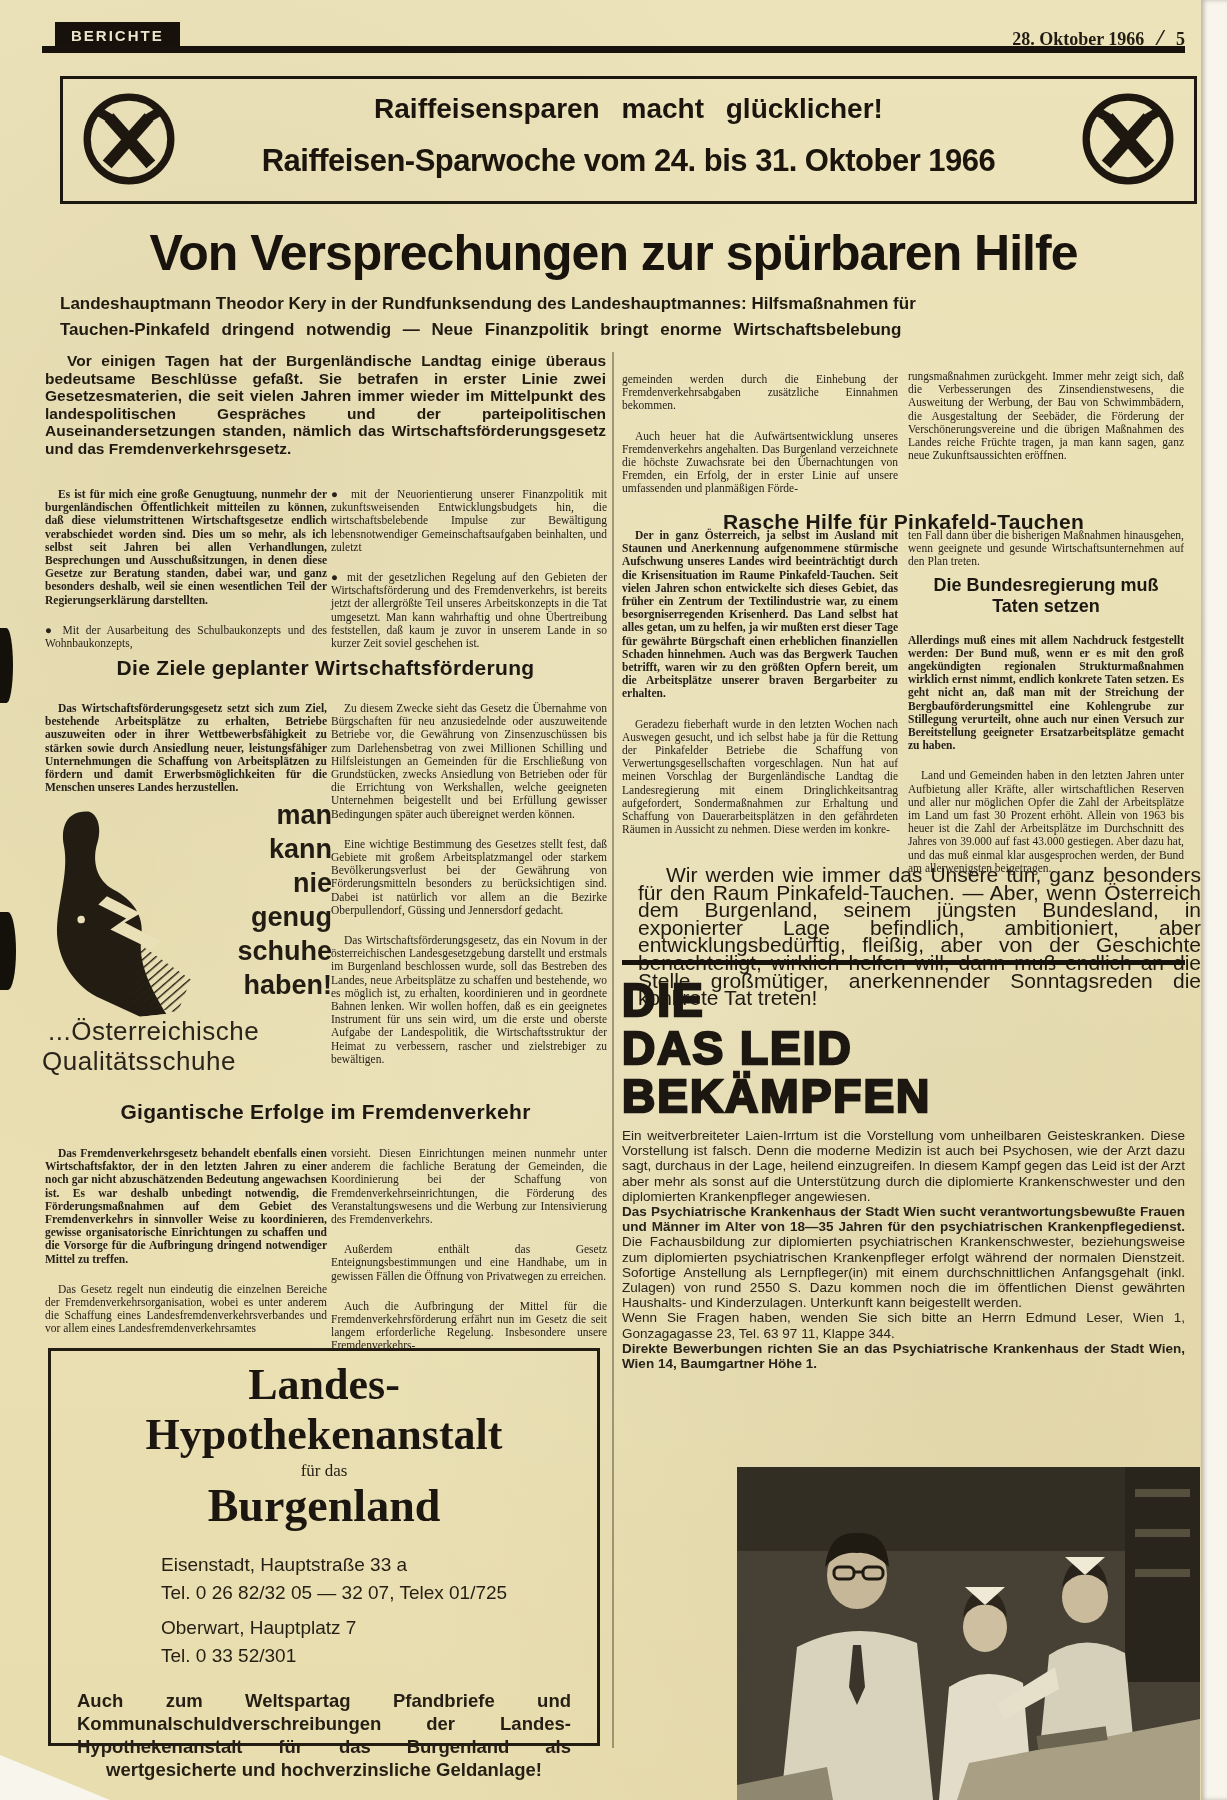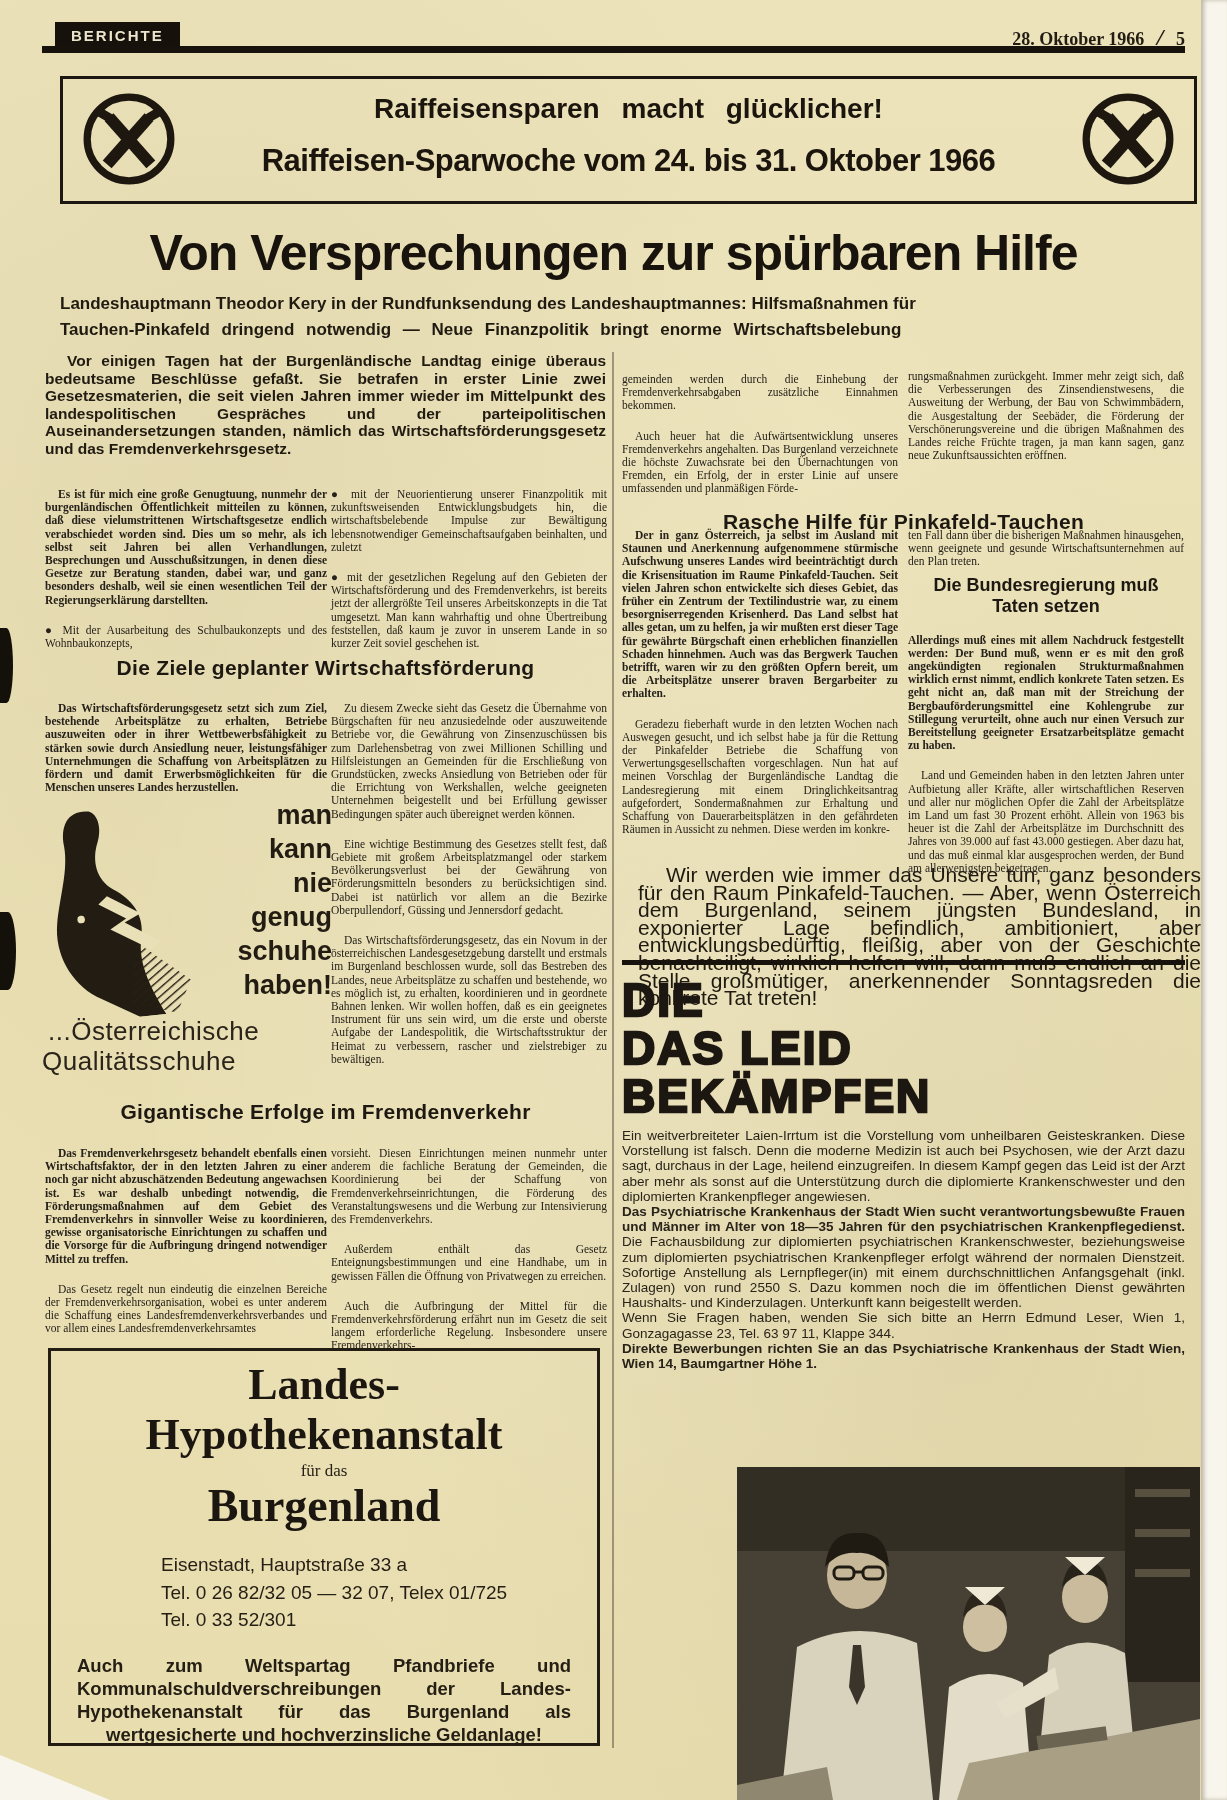--- a/index.html
+++ b/index.html
@@ -192,20 +192,21 @@
   </div>
 
   <div class="abs" style="left:48px;top:1348px;width:546px;height:392px;border:3px solid #221c13;">
     <div class="hypo-title" style="margin-top:12px;">Landes-</div>
     <div class="hypo-title" style="margin-top:6px;">Hypothekenanstalt</div>
     <div style="text-align:center;font-size:17px;margin-top:4px;color:#241e14;">für das</div>
     <div class="hypo-title" style="margin-top:2px;font-size:46px;">Burgenland</div>
     <div class="hypo-addr" style="margin:22px 0 0 110px;">
       <div>Eisenstadt, Hauptstraße 33 a</div>
       <div>Tel. 0 26 82/32 05 — 32 07, Telex 01/725</div>
+      <div style="margin-top:8px;">Oberwart, Hauptplatz 7</div>
       <div>Tel. 0 33 52/301</div>
     </div>
     <p class="hypo-footer" style="margin:20px 26px 0;">Auch zum Weltspartag Pfandbriefe und Kommunalschuldverschreibungen der Landes-Hypothekenanstalt für das Burgenland als wertgesicherte und hochverzinsliche Geldanlage!</p>
   </div>
 
   <div class="abs" style="left:737px;top:1467px;width:463px;height:333px;">
     <svg width="463" height="333" viewBox="0 0 463 333" preserveAspectRatio="none">
       <rect width="463" height="333" fill="#464134"></rect>
       <rect x="0" y="0" width="463" height="84" fill="#332e24"></rect>
       <rect x="388" y="0" width="75" height="215" fill="#2a251c"></rect>

